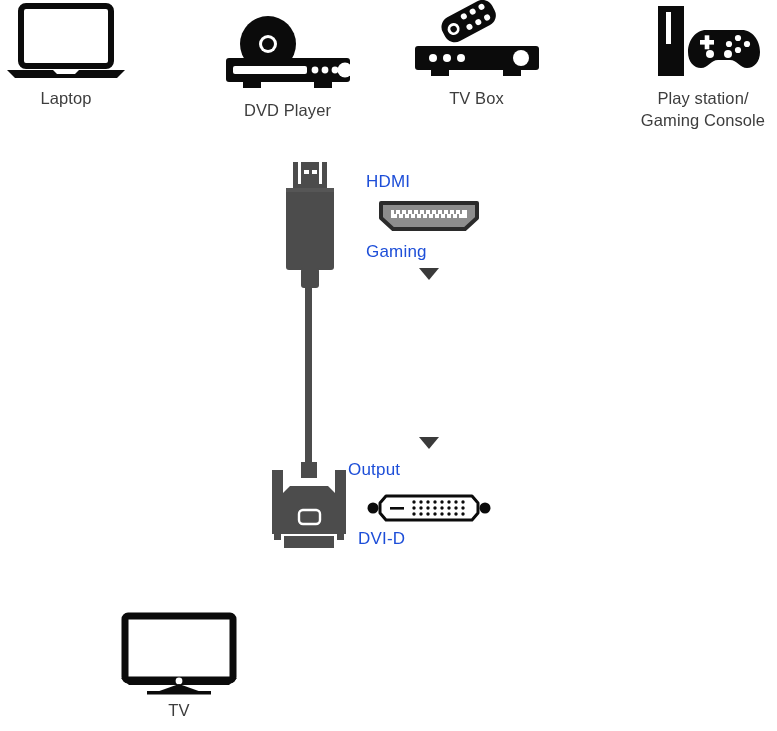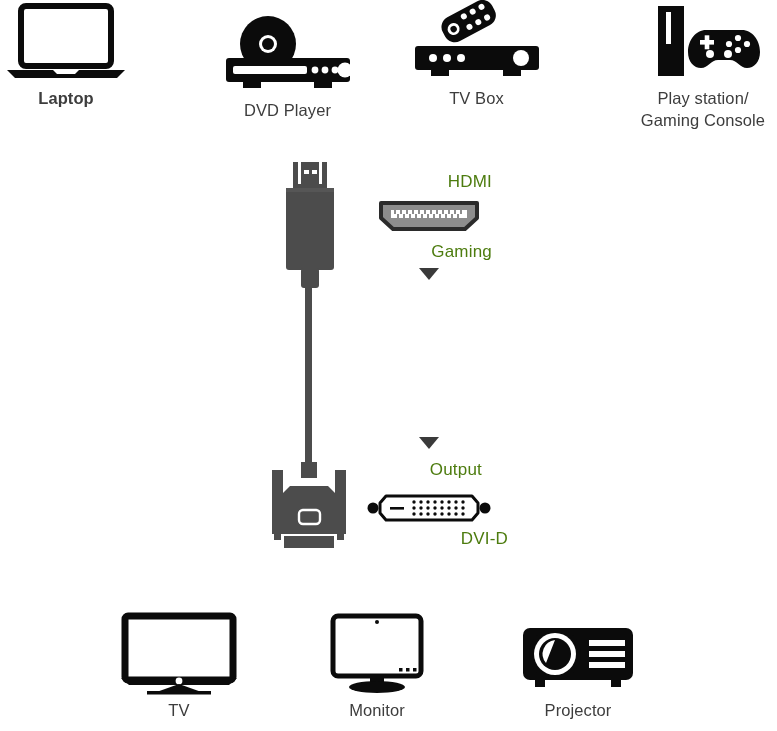--- a/index.html
+++ b/index.html
@@ -29,21 +29,21 @@
   .dev .cap {
     margin-top: 6px;
     font-size: 16.5px;
     color: #3d3d3d;
     line-height: 1.32;
     white-space: pre-line;
     letter-spacing: 0.1px;
   }
 
   
-  #dev-laptop   { left: 0px;   top: 2px;  width: 132px; font-weight: bold; }
+  #dev-laptop   { left: 0px;   top: 2px;  width: 132px; }
   #dev-dvd      { left: 215px; top: 14px;  width: 145px; }
   #dev-tvbox    { left: 404px; top: 2px;  width: 145px; }
   #dev-console  { left: 630px; top: 2px;  width: 146px; }
 
   
   #dev-tv        { left: 112px; top: 612px; width: 134px; }
   #dev-monitor   { left: 327px; top: 612px; width: 100px; }
   #dev-projector { left: 512px; top: 612px; width: 132px; }
 
   
@@ -55,29 +55,29 @@
   }
 
   
   #hdmi-plug { position: absolute; left: 280px; top: 160px; }
   
   #dvi-plug  { position: absolute; left: 268px; top: 462px; }
 
   
   .port-label {
     position: absolute;
-    text-align: right;
+    text-align: left;
     font-size: 17px;
-    color: #4d7c0f;
+    color: #1d4ed8;
     letter-spacing: 0.2px;
   }
   #label-hdmi   { left: 366px; top: 172px; width: 126px; }
   #label-input  { left: 366px; top: 242px; width: 126px; }
-  #label-output { left: 356px; top: 460px; width: 126px; }
-  #label-dvid   { left: 382px; top: 529px; width: 126px; }
+  #label-output { left: 348px; top: 460px; width: 126px; }
+  #label-dvid   { left: 358px; top: 529px; width: 126px; }
 
   #port-hdmi { position: absolute; left: 379px; top: 200px; }
   #port-dvi  { position: absolute; left: 366px; top: 492px; }
 
   .arrow {
     position: absolute;
     width: 0; height: 0;
     border-left: 10px solid transparent;
     border-right: 10px solid transparent;
     border-top: 12px solid #3a3a3a;
@@ -304,51 +304,15 @@
         <rect x="4" y="4" width="108" height="64" rx="3" fill="none" stroke="#0b0b0b" stroke-width="7"></rect>
         <path d="M0 66 H116 L108 73 H8 Z" fill="#0b0b0b"></path>
         <circle cx="58" cy="69" r="3.4" fill="#ffffff"></circle>
         <path d="M58 72 L86 82 H30 Z" fill="#0b0b0b"></path>
         <rect x="26" y="79" width="64" height="3.5" fill="#0b0b0b"></rect>
       </svg>
     </div>
     <div class="cap">TV</div>
   </div>
 
-  <div class="dev" id="dev-monitor">
-    <div class="art">
-      <svg width="96" height="82" viewBox="0 0 96 82" aria-hidden="true">
-        <rect x="4" y="4" width="88" height="60" rx="5" fill="none" stroke="#0b0b0b" stroke-width="5"></rect>
-        <circle cx="48" cy="10" r="2" fill="#0b0b0b"></circle>
-        <g fill="#0b0b0b">
-          <rect x="70" y="56" width="3.5" height="3.5"></rect>
-          <rect x="77" y="56" width="3.5" height="3.5"></rect>
-          <rect x="84" y="56" width="3.5" height="3.5"></rect>
-        </g>
-        <rect x="41" y="64" width="14" height="9" fill="#0b0b0b"></rect>
-        <ellipse cx="48" cy="75" rx="28" ry="6" fill="#0b0b0b"></ellipse>
-      </svg>
-    </div>
-    <div class="cap">Monitor</div>
-  </div>
-
-  <div class="dev" id="dev-projector">
-    <div class="art">
-      <svg width="118" height="82" viewBox="0 0 118 82" aria-hidden="true">
-        <rect x="4" y="16" width="110" height="52" rx="7" fill="#0b0b0b"></rect>
-
-        <circle cx="36" cy="42" r="26" fill="#0b0b0b"></circle>
-        <circle cx="36" cy="42" r="21" fill="#ffffff"></circle>
-        <circle cx="36" cy="42" r="16" fill="#0b0b0b"></circle>
-        <path d="M36 28 A14 14 0 0 0 27 51 Z" fill="#ffffff"></path>
-
-        <rect x="70" y="28" width="36" height="6" fill="#ffffff"></rect>
-        <rect x="70" y="39" width="36" height="6" fill="#ffffff"></rect>
-        <rect x="70" y="50" width="36" height="6" fill="#ffffff"></rect>
-
-        <rect x="16" y="68" width="10" height="7" fill="#0b0b0b"></rect>
-        <rect x="92" y="68" width="10" height="7" fill="#0b0b0b"></rect>
-      </svg>
-    </div>
-    <div class="cap">Projector</div>
-  </div>
+
 
 </div>
 
 </body></html>

